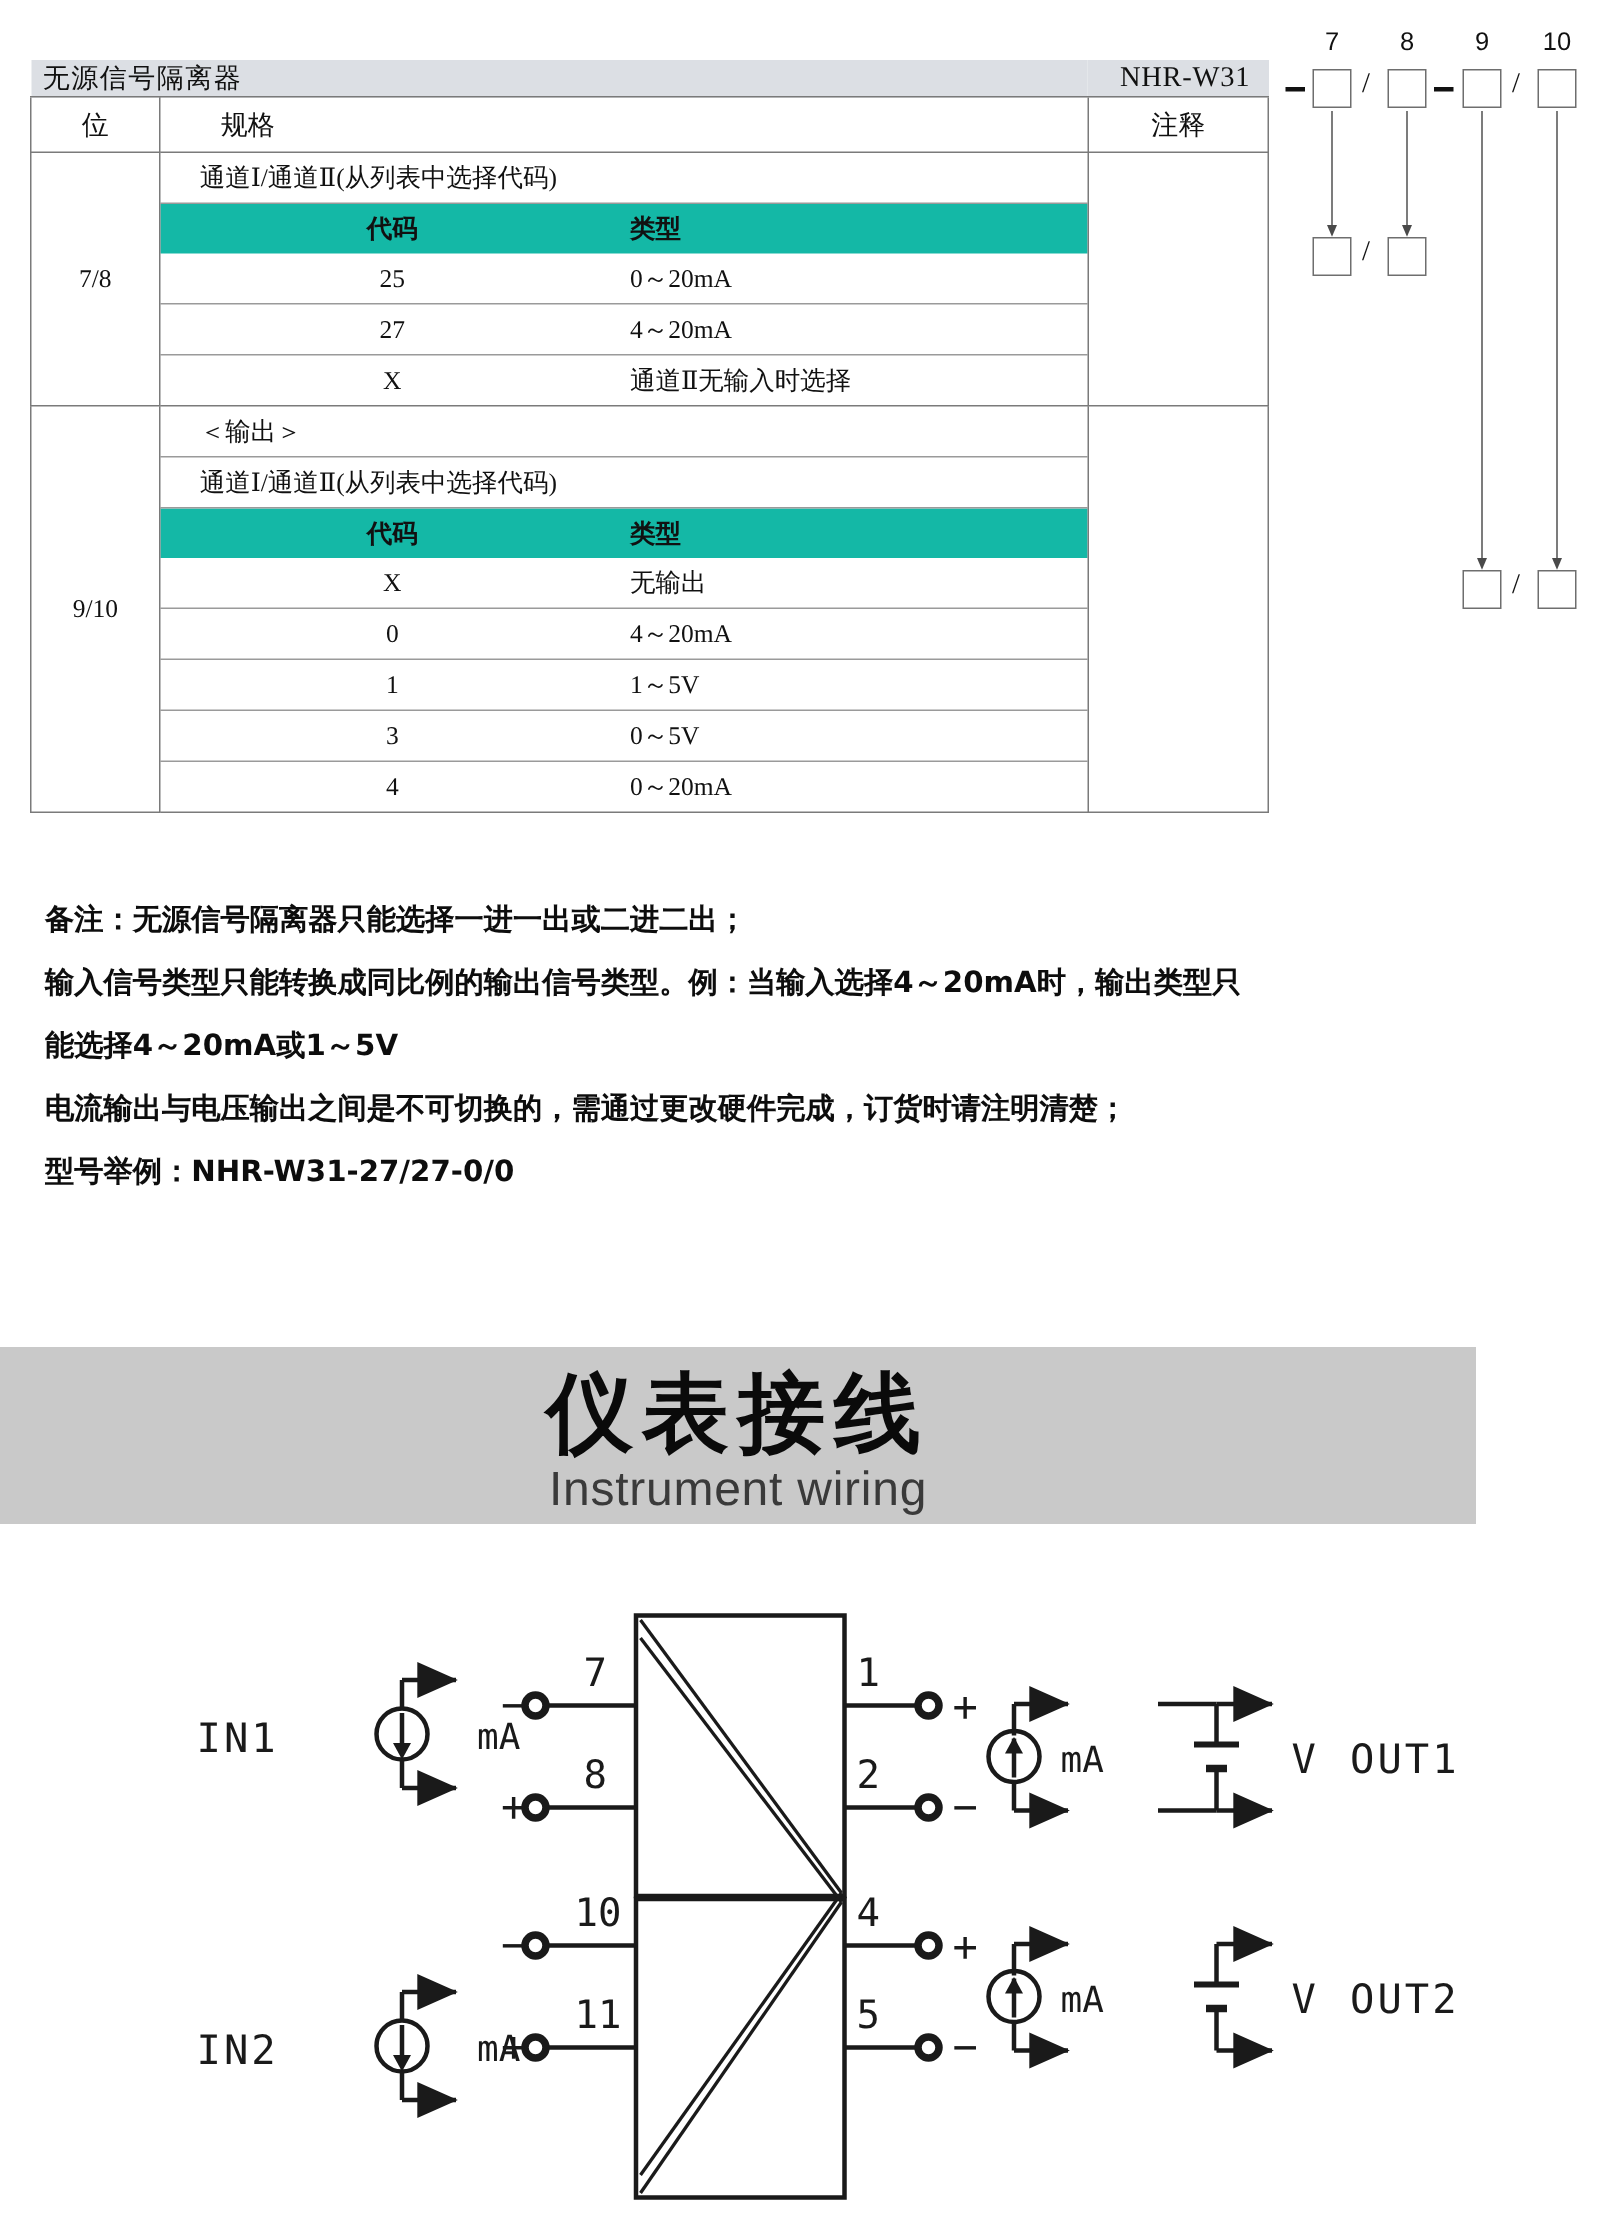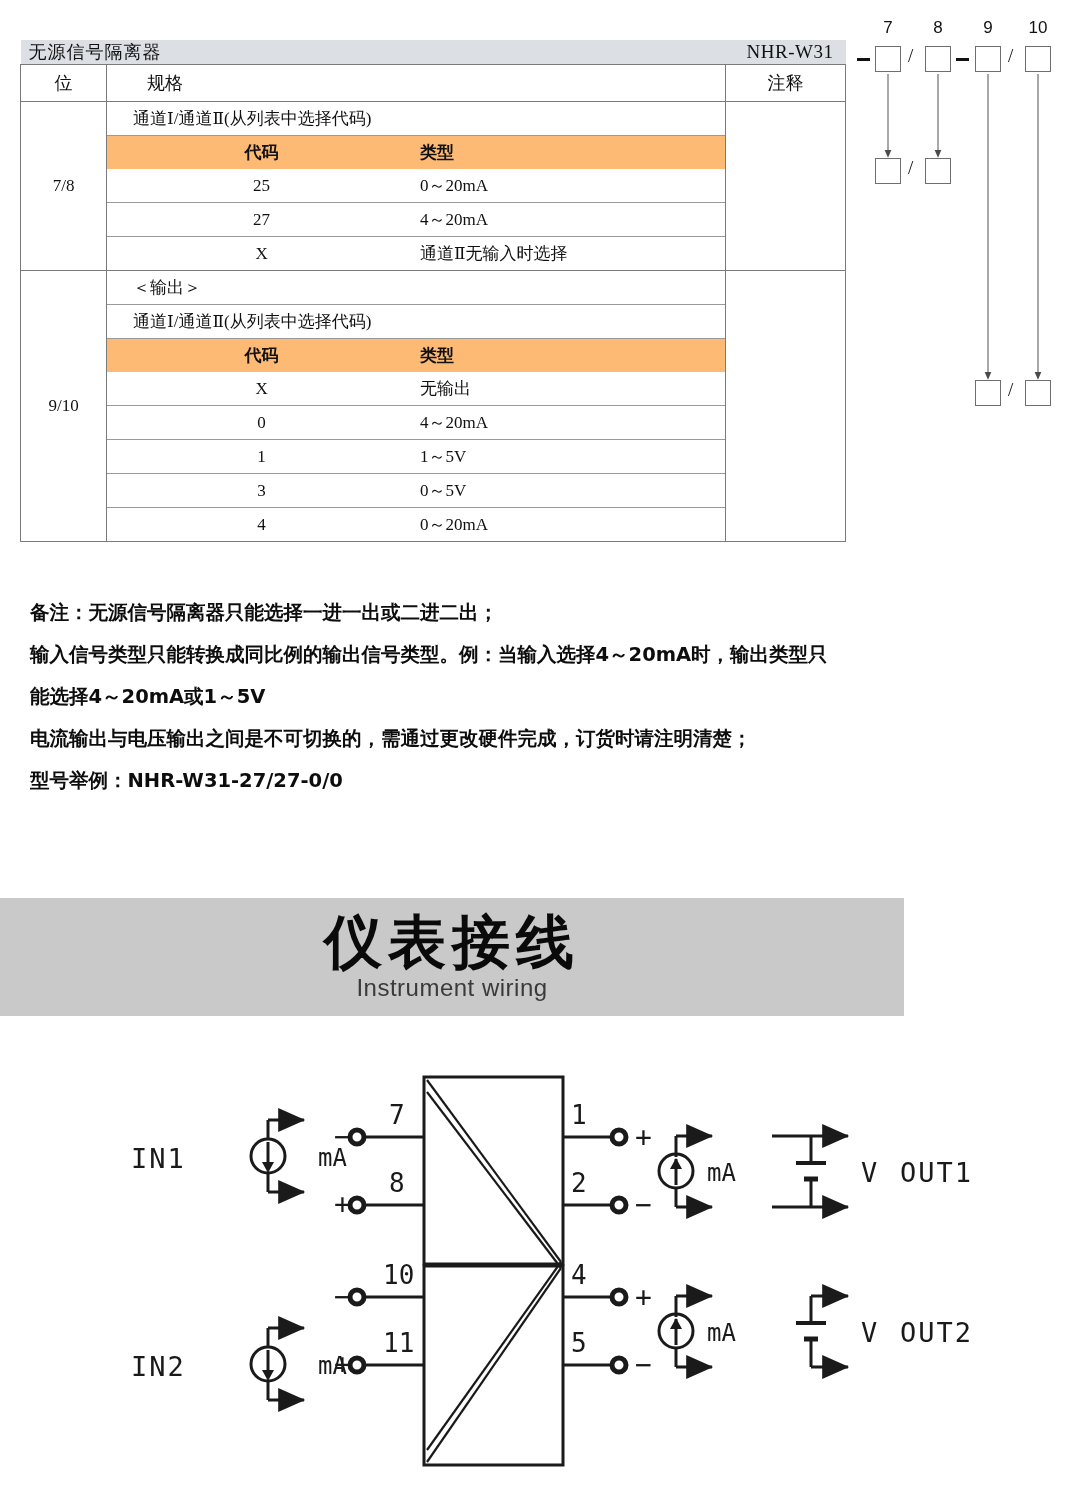--- a/index.html
+++ b/index.html
@@ -24,21 +24,21 @@
   .col-note{width:120px;text-align:center;}
   .sub-head td{height:36px;font-size:18px;text-align:center;}
   .grp-label{text-align:center;font-size:17px;vertical-align:top;padding-top:7px;}
   
   .spec{border-collapse:collapse;width:100%;table-layout:fixed;}
   .spec td{border:none;border-bottom:1px solid #9a9a9a;height:33px;font-size:17px;}
   .spec tr:last-child td{border-bottom:none;}
   .spec .c-code{width:118px;text-align:center;padding-left:0;}
   .spec .c-type{padding-left:4px;}
   .spec .wide{padding-left:26px;}
-  .spec .shade td{background:#fdba74;border-bottom:none;}
+  .spec .shade td{background:#14b8a6;border-bottom:none;}
   .spec .shade .c-code,.spec .shade .c-type{font-weight:bold;}
   .nb{border-bottom:none !important;}
   
   #code-diagram{position:absolute;left:846px;top:18px;width:234px;height:420px;}
   #code-diagram .cbox{
     position:absolute;width:26px;height:26px;border:1px solid #6e6e6e;background:#fff;box-sizing:border-box;
   }
   #code-diagram .cnum{
     position:absolute;font-size:17px;font-family:"Liberation Sans",sans-serif;color:#111;text-align:center;width:30px;
   }
@@ -50,29 +50,29 @@
   }
   #code-diagram svg{position:absolute;left:0;top:0;}
   
   #remarks{position:absolute;left:30px;top:592px;width:1020px;}
   #remarks p{
     margin:0 0 0 0;height:42px;line-height:42px;
     font-family:"DejaVu Sans","Liberation Sans",sans-serif;
     font-size:19.5px;font-weight:bold;color:#0d0d0d;white-space:nowrap;
   }
   
-  #banner{position:absolute;left:0;top:898px;width:904px;height:118px;background:#c9c9c9;text-decoration:underline;}
+  #banner{position:absolute;left:0;top:898px;width:984px;height:118px;background:#c9c9c9;text-decoration:underline;}
   #banner .zh{
     position:absolute;top:6px;width:100%;text-align:center;
     font-family:"DejaVu Sans","Liberation Sans",sans-serif;font-weight:bold;
     font-size:58px;letter-spacing:6px;color:#0a0a0a;
   }
   #banner .en{
     position:absolute;top:76px;width:100%;text-align:center;
-    font-family:"Liberation Sans",sans-serif;font-size:24px;color:#3a3a3a;letter-spacing:.5px;
+    font-family:"Liberation Sans",sans-serif;font-size:32px;color:#3a3a3a;letter-spacing:.5px;
   }
   
   #wiring{position:absolute;left:0;top:1016px;width:1080px;height:477px;}
   #wiring svg{display:block;}
   .wtext{font-family:"DejaVu Sans Mono","Liberation Mono",monospace;fill:#1a1a1a;}
 </style>
 </head>
 <body>
 
 <div id="order-table">

